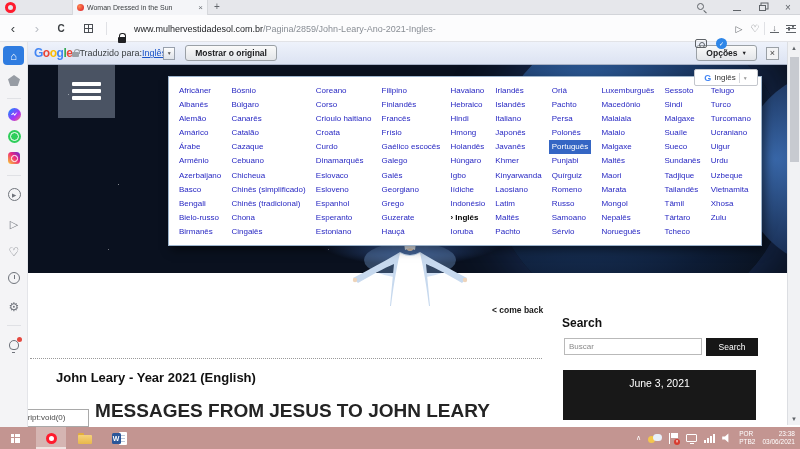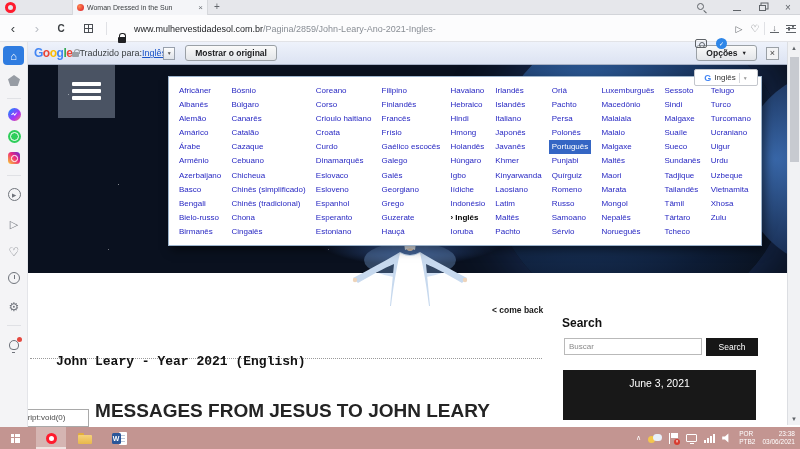--- a/index.html
+++ b/index.html
@@ -103,21 +103,21 @@
   .statue { position:absolute; left:348px; top:240px; width:124px; height:68px; z-index:3; }
 
   
   .content { position:absolute; left:28px; top:273px; width:759px; height:154px; background:#fff; z-index:2; }
   .come-back { position:absolute; left:492px; top:305px; font-size:8.5px; font-weight:bold; color:#1a1a1a; z-index:4; }
   .search-title { position:absolute; left:562px; top:316px; font-size:12px; font-weight:bold; color:#111; z-index:4; }
   .search-input { position:absolute; left:564px; top:338px; width:138px; height:17px; border:1px solid #b9b9b9; font-size:8px; padding-left:4px; color:#333; z-index:4; font-family:"Liberation Sans",sans-serif; }
   .search-input::placeholder { color:#8a8a8a; }
   .search-btn { position:absolute; left:706px; top:338px; width:52px; height:18px; background:#161616; color:#fff; font-size:8.5px; border:none; z-index:4; font-family:"Liberation Sans",sans-serif; }
   .dotted { position:absolute; left:30px; top:358px; width:512px; border-top:1px dotted #9a9a9a; z-index:4; }
-  .section-title { position:absolute; left:56px; top:354px; font-size:13px; font-weight:bold; color:#111; z-index:4;font-family:Liberation Mono, monospace; }
+  .section-title { position:absolute; left:56px; top:370px; font-size:13px; font-weight:bold; color:#111; z-index:4; }
   .main-heading { position:absolute; left:40px; top:400px; width:505px; text-align:center; font-size:19px; font-weight:bold; color:#242424; z-index:4; white-space:nowrap; }
   .date-box { position:absolute; left:563px; top:370px; width:193px; height:50px; background:#181818; color:#fff; text-align:center; z-index:4; }
   .date-box .d1 { font-size:9px; margin-top:10px; }
   .date-box .d2 { font-size:10.5px; margin-top:7px; }
 
   
   .dropdown { position:absolute; left:168px; top:76px; width:594px; height:170px; background:#fff; border:1px solid #9db4cc; box-shadow:3px 4px 9px rgba(0,0,0,.5); z-index:5; display:flex; justify-content:space-between; padding:7px 10px; }
   .lang-col { display:flex; flex-direction:column; align-items:flex-start; }
   .lang-item { font-size:8px; height:14.1px; line-height:14.1px; color:#2727c2; white-space:nowrap; }
   .lang-item.current { color:#000; font-weight:bold; }

